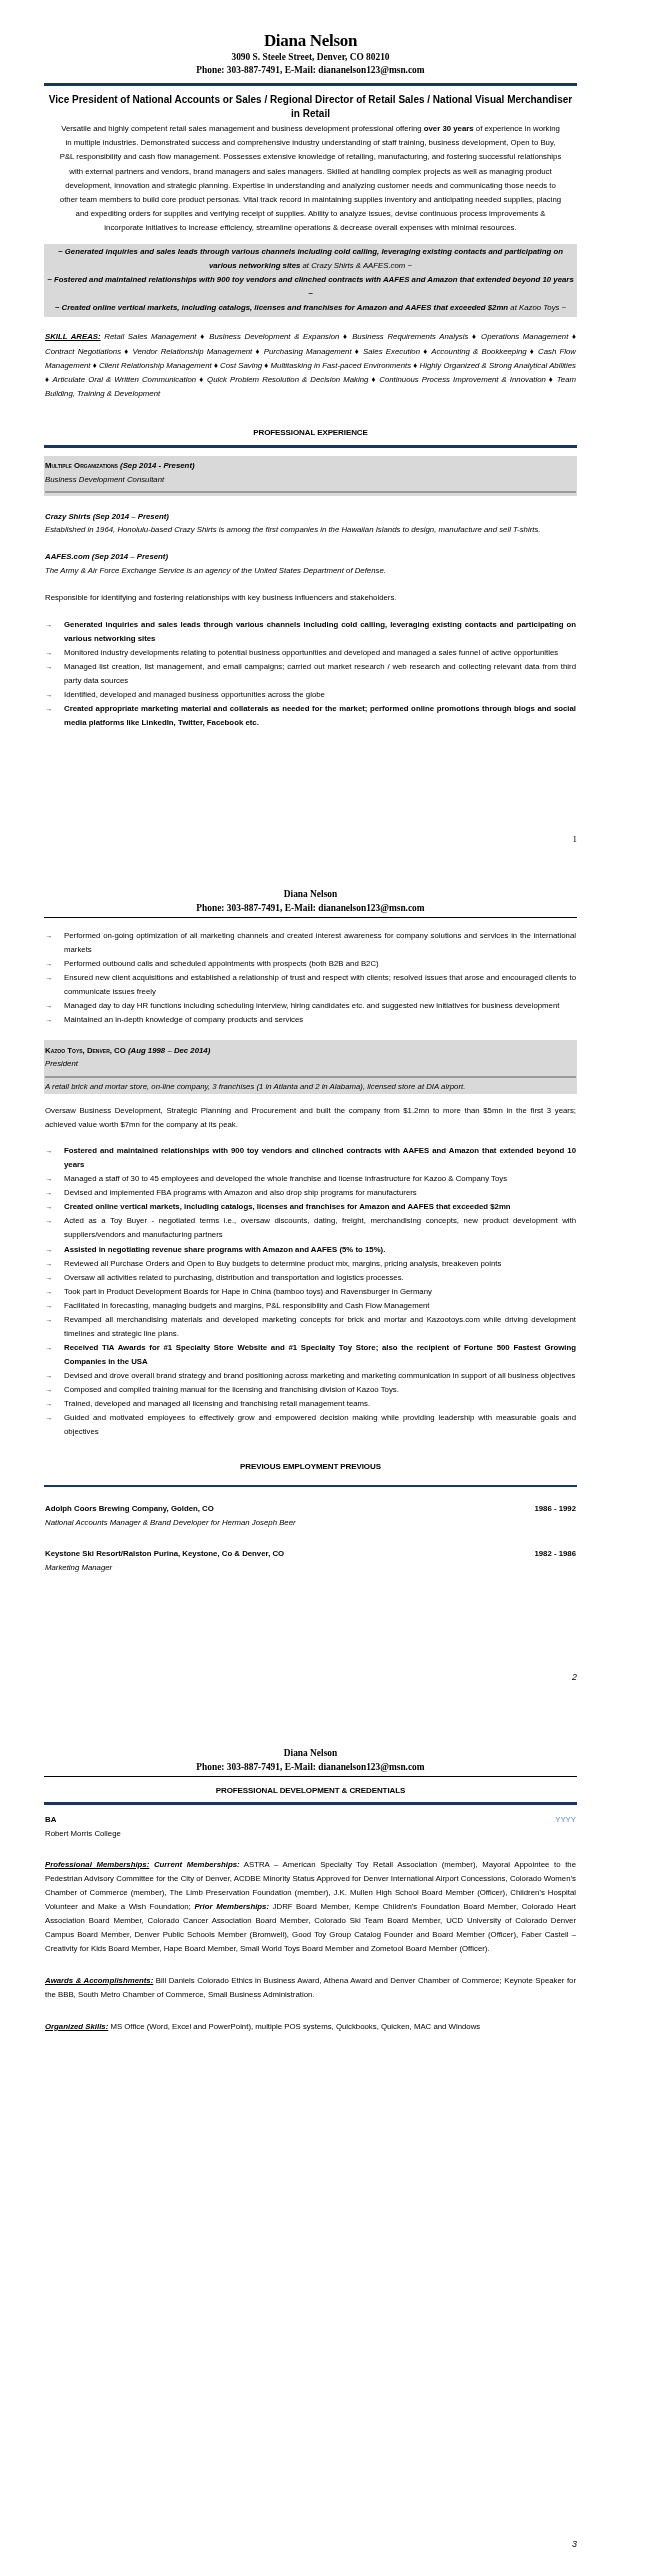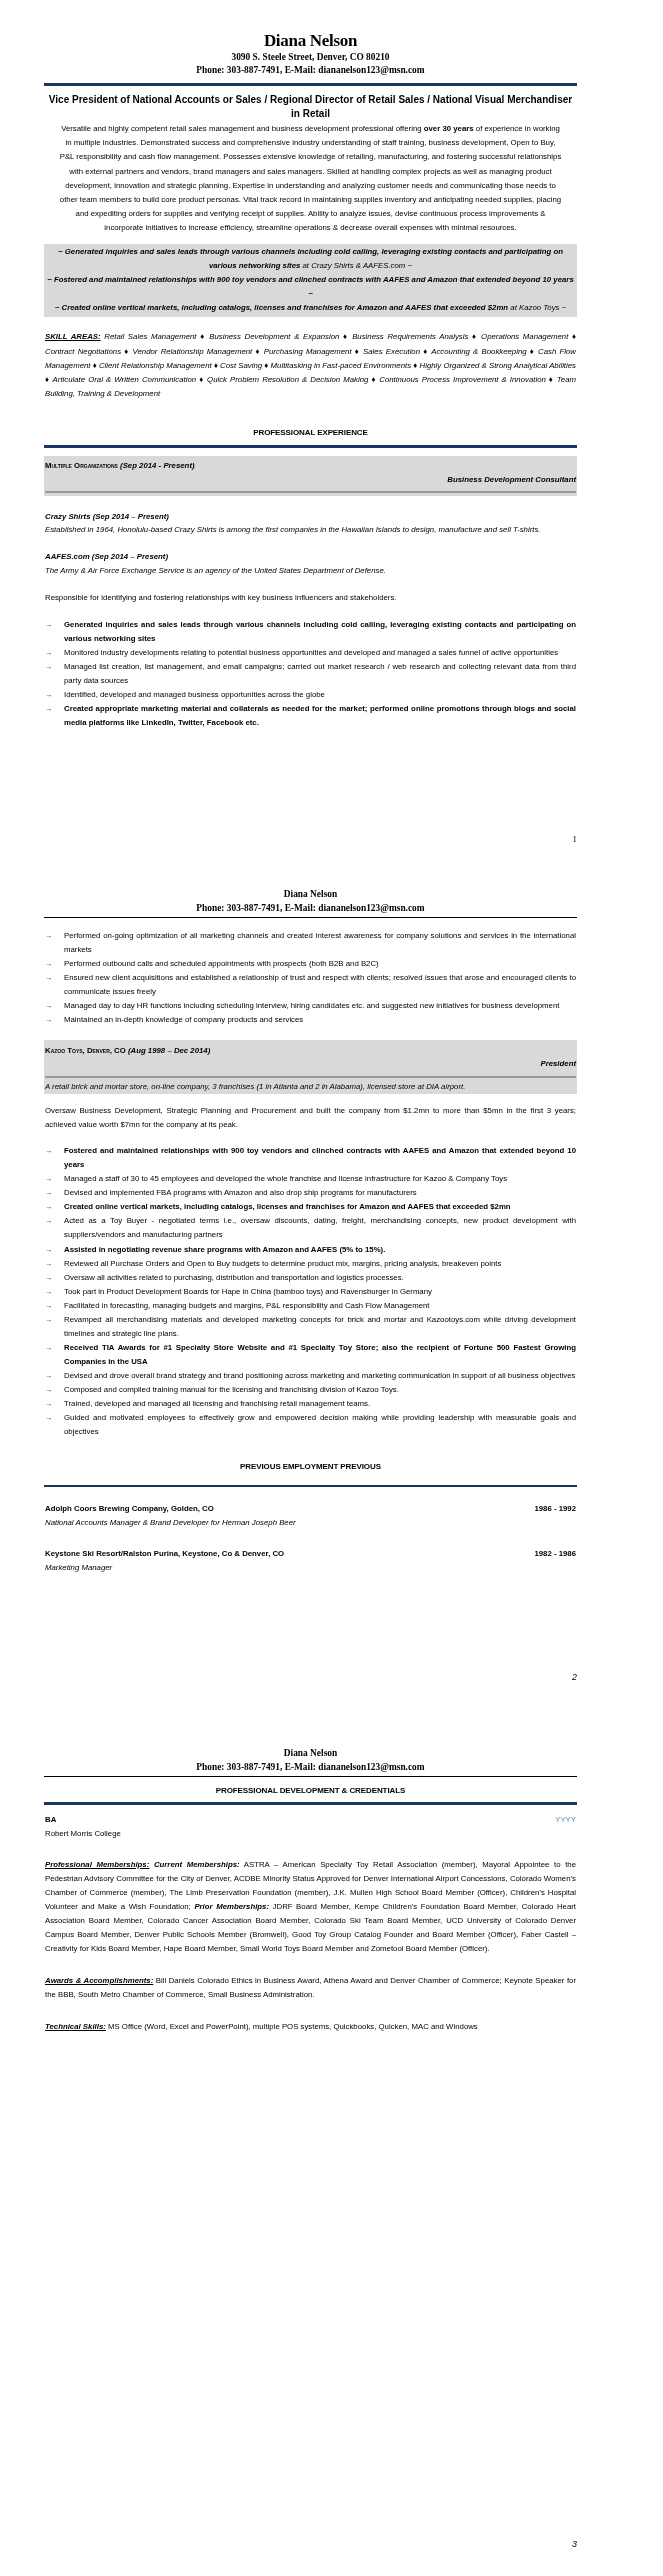--- a/index.html
+++ b/index.html
@@ -75,21 +75,21 @@
   .section-rule { height: 2.6px; background: #17375e; margin: 4.2px 0 8.3px 0; }
 
   .role-box {
     background: #d9d9d9;
     padding: 3.1px 1px 0 1px;
     font-size: 7.8px;
     line-height: 1.75;
   }
   .role-box .co { font-weight: bold; font-variant: small-caps; }
   .role-box .dates { font-weight: bold; font-style: italic; }
-  .role-box .title { font-weight: bold; font-style: italic; text-align: right; }
+  .role-box .title { font-weight: normal; font-style: italic; }
   .role-box .divider { height: 1.6px; background: #9a9a9a; margin: 5.2px 0 0 0; }
   .role-box .desc { font-style: italic; padding: 2.1px 0 1px 0; }
   .role-box .tail { height: 3.1px; }
 
   .sub-co { margin-top: 13.5px; padding: 0 1px; }
   .sub-co .h { font-weight: bold; font-style: italic; font-size: 7.8px; line-height: 1.75; }
   .sub-co .d { font-style: italic; text-align: justify; line-height: 1.75; }
 
   .para { margin-top: 13.5px; padding: 0 1px; text-align: justify; line-height: 1.8; }
 
@@ -261,17 +261,17 @@
       <div class="deg">BA</div>
       <div>Robert Morris College</div>
     </div>
     <div class="placeholder">YYYY</div>
   </div>
 
   <p class="cred-para"><span class="lbl">Professional Memberships:</span><span class="sub"> Current Memberships:</span><span> ASTRA – American Specialty Toy Retail Association (member), Mayoral Appointee to the Pedestrian Advisory Committee for the City of Denver, ACDBE Minority Status Approved for Denver International Airport Concessions, Colorado Women’s Chamber of Commerce (member), The Limb Preservation Foundation (member), J.K. Mullen High School Board Member (Officer), Children’s Hospital Volunteer and Make a Wish Foundation;</span><span class="sub"> Prior Memberships:</span><span> JDRF Board Member, Kempe Children’s Foundation Board Member, Colorado Heart Association Board Member, Colorado Cancer Association Board Member, Colorado Ski Team Board Member, UCD University of Colorado Denver Campus Board Member, Denver Public Schools Member (Bromwell), Good Toy Group Catalog Founder and Board Member (Officer), Faber Castell – Creativity for Kids Board Member, Hape Board Member, Small World Toys Board Member and Zometool Board Member (Officer).</span></p>
 
   <p class="cred-para"><span class="lbl">Awards &amp; Accomplishments:</span><span> Bill Daniels Colorado Ethics in Business Award, Athena Award and Denver Chamber of Commerce; Keynote Speaker for the BBB, South Metro Chamber of Commerce, Small Business Administration.</span></p>
 
-  <p class="cred-para"><span class="lbl">Technical Skills:</span><span> MS Office (Word, Excel and PowerPoint), multiple POS systems, Quickbooks, Quicken, MAC and Windows</span></p>
+  <p class="cred-para"><span class="lbl">Organized Skills:</span><span> MS Office (Word, Excel and PowerPoint), multiple POS systems, Quickbooks, Quicken, MAC and Windows</span></p>
 
   <div class="page-num">3</div>
 </div>
 
 
 </body></html>

